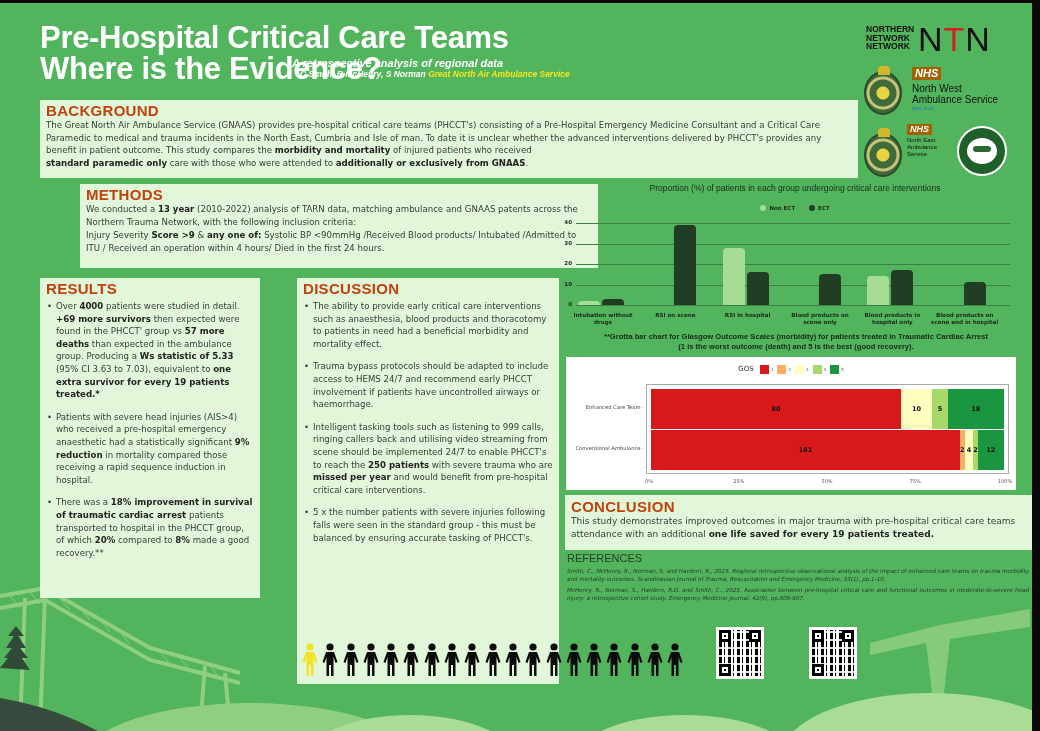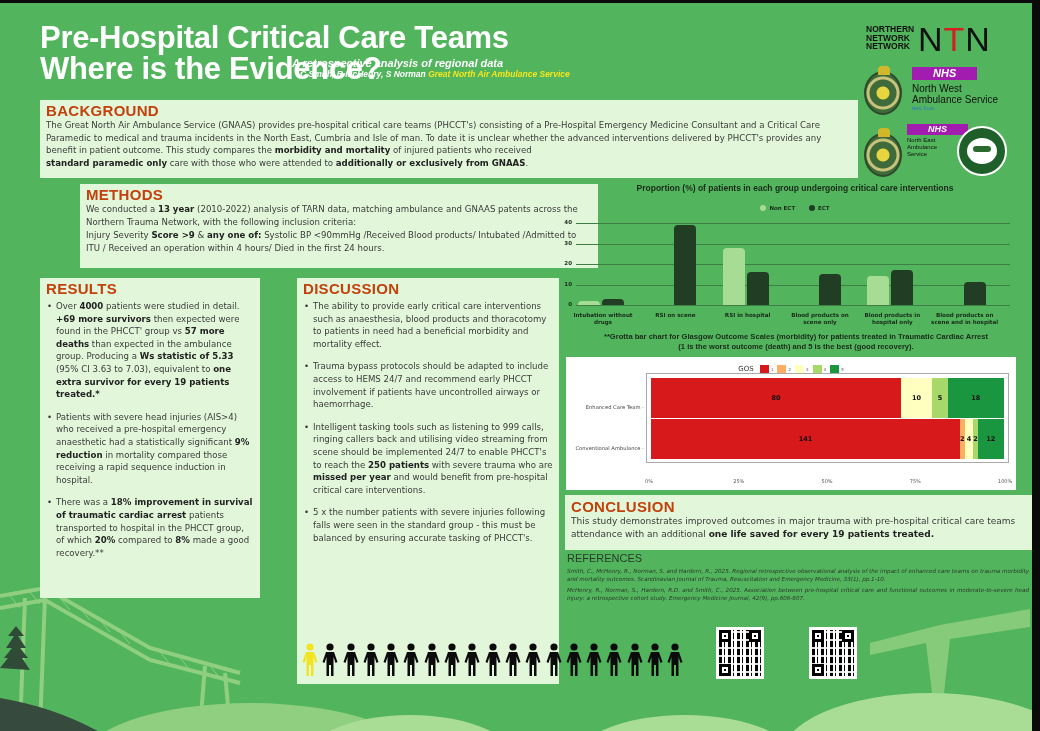--- a/index.html
+++ b/index.html
@@ -33,51 +33,51 @@
   
   .logo { position: absolute; }
   #ntn-logo { left: 866px; top: 18px; width: 130px; height: 38px; }
   #ntn-words { position: absolute; left: 0; top: 4px; font-family: "Liberation Sans", sans-serif; font-weight: bold; font-size: 8.5px; line-height: 8.5px; color: #111; }
   #ntn-letters { position: absolute; left: 52px; top: 0; font-family: "Liberation Sans", sans-serif; font-size: 34px; line-height: 36px; color: #111; letter-spacing: 1px; }
   #ntn-letters .red { color: #d62020; }
   .crest { position: absolute; width: 38px; height: 44px; border-radius: 50%; background: radial-gradient(circle, #e8d340 0 6px, #3e6b39 7px 13px, #c9c27a 14px 16px, #3e6b39 17px); border: 2px solid #2d4a2b; }
   .crest::before { content: ""; position: absolute; left: 12px; top: -7px; width: 12px; height: 9px; background: #d1b82a; border-radius: 4px 4px 0 0; }
   #crest1 { left: 864px; top: 68px; }
   #crest2 { left: 864px; top: 130px; }
-  .nhs-badge { position: absolute; background: #a21caf; color: #fff; font-family: "Liberation Sans", sans-serif; font-weight: bold; font-style: italic; font-size: 11px; padding: 0 21px; line-height: 13px; }
+  .nhs-badge { position: absolute; background: #a16207; color: #fff; font-family: "Liberation Sans", sans-serif; font-weight: bold; font-style: italic; font-size: 11px; padding: 0 3px; line-height: 13px; }
   #nhs1 { left: 912px; top: 64px; }
   #nhs2 { left: 907px; top: 121px; font-size: 9px; line-height: 11px; }
   #nwas-name { position: absolute; left: 912px; top: 80px; font-family: "Liberation Sans", sans-serif; font-size: 10px; line-height: 11px; color: #111; }
   #nwas-trust { position: absolute; left: 912px; top: 103px; font-size: 4.5px; color: #2a6fd6; }
   #neas-name { position: absolute; left: 907px; top: 134px; font-family: "Liberation Sans", sans-serif; font-size: 6px; line-height: 7px; color: #111; }
   #gnaas-logo { left: 957px; top: 123px; width: 50px; height: 50px; border-radius: 50%; background: #1f5f2a; border: 2px solid #fff; }
   #gnaas-logo::after { content: ""; position: absolute; left: 8px; top: 10px; width: 30px; height: 26px; border-radius: 50%; background: #fff; }
   #gnaas-heli { position: absolute; left: 14px; top: 18px; width: 18px; height: 6px; background: #2a6a2f; border-radius: 3px; z-index: 2; }
 
   
   #chart1 { position: absolute; left: 560px; top: 180px; width: 470px; height: 145px; }
-  #chart1-title { position: absolute; left: 0; top: 0; width: 470px; text-align: center; font-family: "Liberation Sans", sans-serif; font-weight: bold; font-size: 8.5px; color: #1a2a1a; }
+  #chart1-title { position: absolute; left: 0; top: 0; width: 470px; text-align: center; font-family: "Liberation Sans", sans-serif; font-weight: normal; font-size: 8.5px; color: #1a2a1a; }
   #chart1-legend { position: absolute; left: 0; top: 22px; width: 470px; text-align: center; font-size: 5.5px; font-weight: bold; color: #1a2a1a; }
   .lg-item { display: inline-block; margin: 0 6px; }
   .lg-dot { display: inline-block; width: 6px; height: 6px; border-radius: 50%; vertical-align: middle; margin-right: 3px; }
   #chart1-plot { position: absolute; left: 16px; top: 40px; width: 434px; height: 82px; }
   .gridline { position: absolute; left: 0; width: 434px; height: 1px; background: #3f7e44; }
   .ytick { position: absolute; left: -14px; font-size: 5.5px; font-weight: bold; color: #1a2a1a; width: 10px; text-align: right; }
   .bar { position: absolute; bottom: 0; width: 22px; border-radius: 4px 4px 0 0; }
   .bar.non { background: #a6dc93; }
   .bar.ect { background: #213e25; }
   .xcat { position: absolute; top: 129px; width: 74px; text-align: center; font-size: 5.6px; font-weight: bold; color: #1a2a1a; line-height: 7px; }
 
   
   #chart2-caption { position: absolute; left: 562px; top: 329px; width: 468px; text-align: center; font-family: "Liberation Sans", sans-serif; font-weight: bold; font-size: 7.6px; line-height: 10px; color: #1a2a1a; }
   #chart2 { position: absolute; left: 566px; top: 354px; width: 450px; height: 133px; background: #fff; }
   #chart2-legend { position: absolute; left: 0; top: 8px; width: 450px; text-align: center; font-size: 7px; color: #333; }
   .gsw { display: inline-block; width: 9px; height: 9px; vertical-align: middle; margin: 0 2px 0 4px; }
   .gl { font-size: 4px; color: #555; vertical-align: middle; }
-  #chart2-frame { position: absolute; left: 80px; top: 16px; width: 363px; height: 90px; border: 1px solid #aaa; }
+  #chart2-frame { position: absolute; left: 80px; top: 27px; width: 363px; height: 90px; border: 1px solid #aaa; }
   .g-row { position: absolute; left: 4px; width: 353px; height: 40px; display: flex; }
   .g-row.r1 { top: 4px; }
   .g-row.r2 { top: 45px; }
   .g-seg { height: 100%; display: flex; align-items: center; justify-content: center; font-size: 6.5px; font-weight: bold; color: #111; overflow: hidden; }
   .g-ylabel { position: absolute; right: 374px; font-size: 5.2px; color: #444; white-space: nowrap; }
   .g-xt { position: absolute; top: 121px; font-size: 5px; color: #555; }
 
   
   #refs { position: absolute; left: 567px; top: 549px; width: 462px; }
   #refs h3 { font-family: "Liberation Sans", sans-serif; font-weight: normal; font-size: 11px; color: #2a3a2a; line-height: 12px; }

